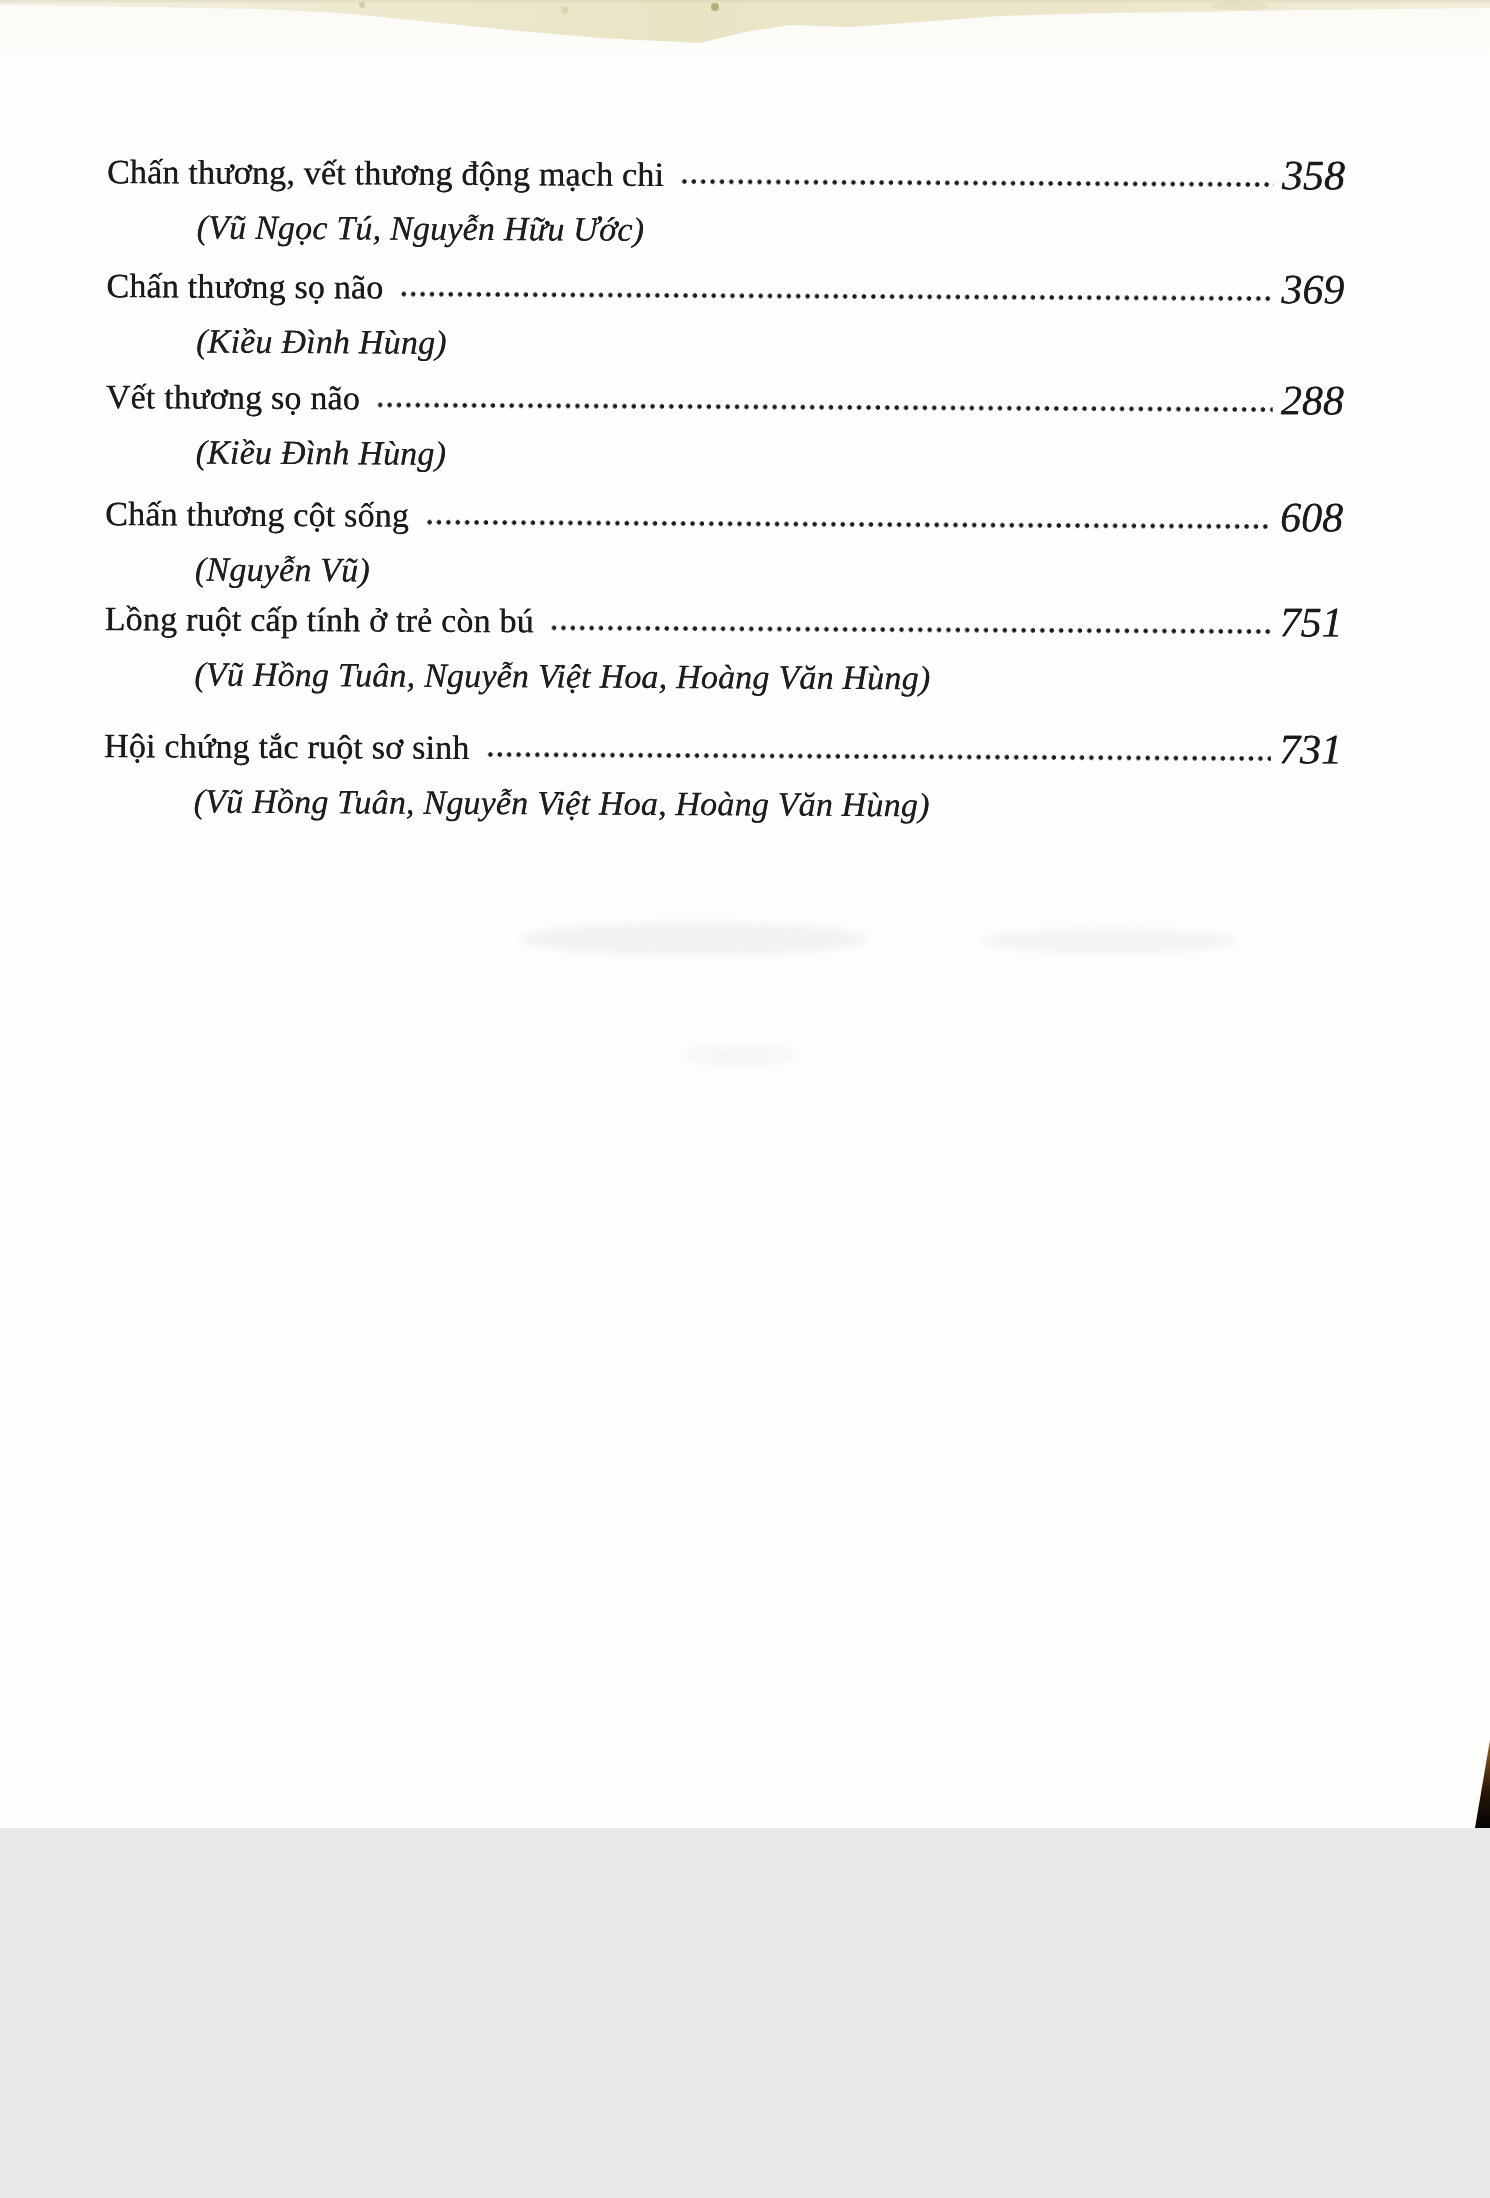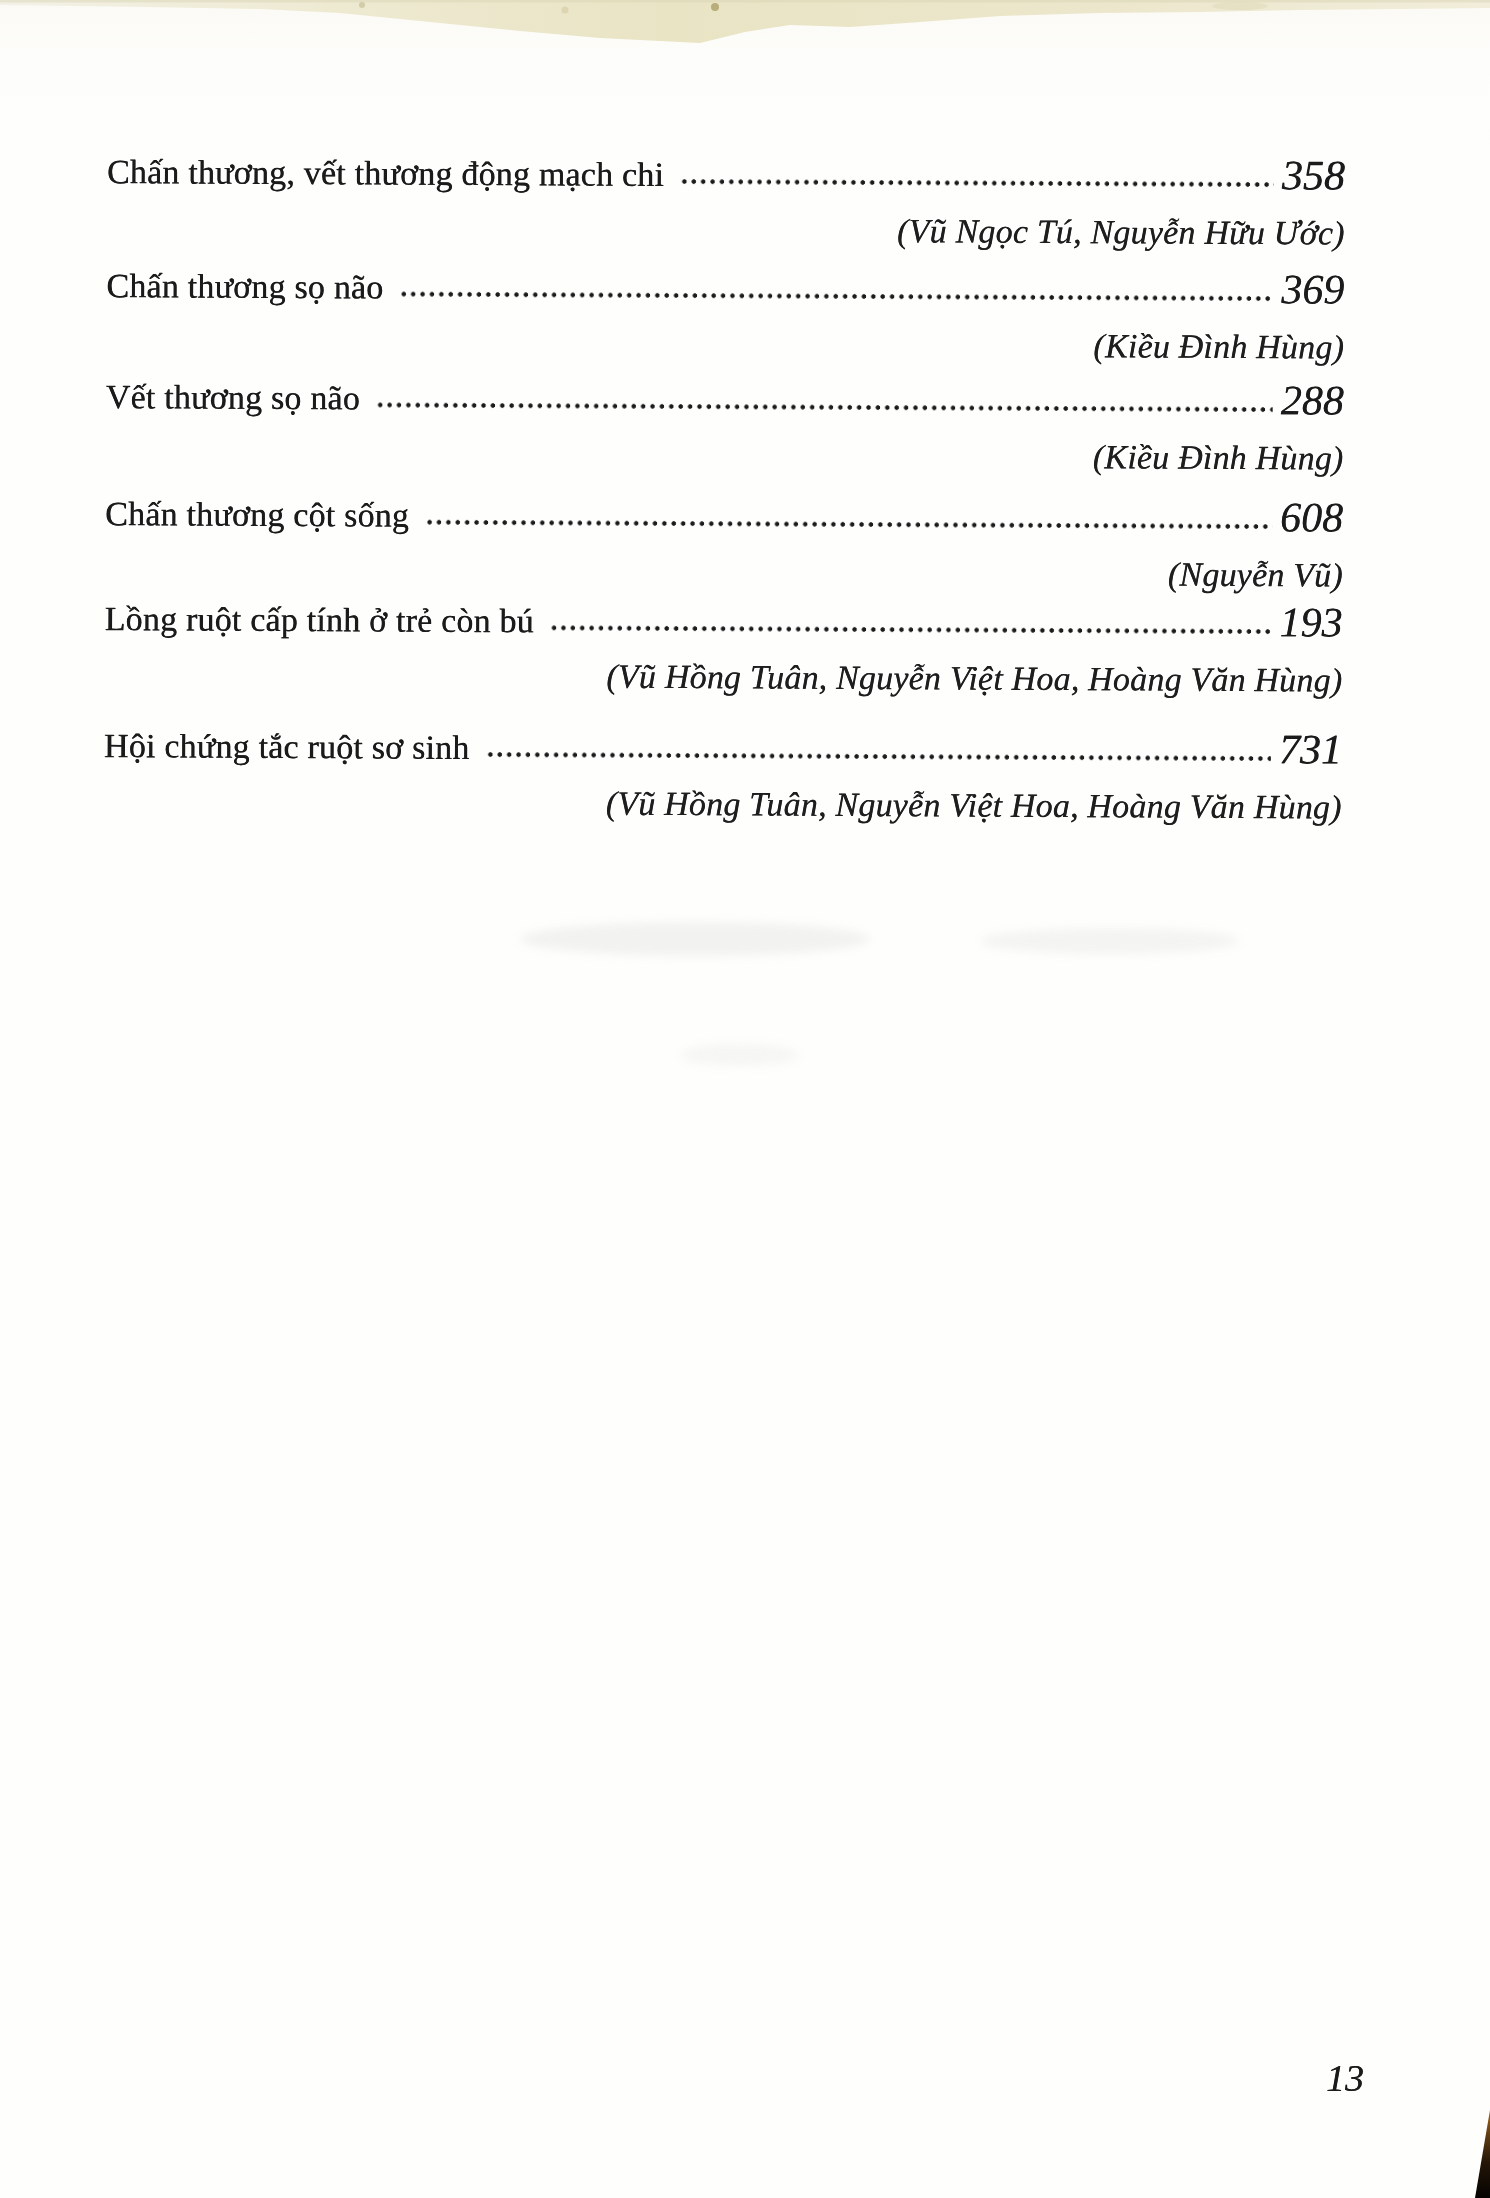--- a/index.html
+++ b/index.html
@@ -5,26 +5,25 @@
   :root{
     --ink:#1b1b1b;
     --paper:#fdfcfa;
     --scan-band:#ebe6c9;
   }
   *{margin:0;padding:0;box-sizing:border-box;}
   html,body{background:#e9e9e9;}
   .page{
     position:relative;
     width:1490px;
-    height:2198px;
+    height:1828px;
     background:linear-gradient(180deg,#fbfaf5 0px,#fdfdfb 60px,#fefefd 200px,#fefefd 100%);
     overflow:hidden;
     font-family:"Liberation Serif","DejaVu Serif",serif;
     color:var(--ink);
-    text-align:right;
   }
 
   
   .scan-band{position:absolute;top:0;left:0;width:1490px;height:60px;}
 
   
   .scan-shadow{
     position:absolute;right:0;bottom:0;width:15px;height:88px;
     clip-path:polygon(100% 0,100% 100%,0 100%);
     background:linear-gradient(to bottom,#a0651f 0%,#5c3a12 30%,#241507 60%,#050302 100%);
@@ -145,21 +144,21 @@
         <span class="leader"></span>
         <span class="toc-page">608</span>
       </div>
       <div class="toc-authors">(Nguyễn Vũ)</div>
     </div>
 
     <div class="toc-entry">
       <div class="toc-line">
         <span class="toc-title">Lồng ruột cấp tính ở trẻ còn bú</span>
         <span class="leader"></span>
-        <span class="toc-page">193</span>
+        <span class="toc-page">751</span>
       </div>
       <div class="toc-authors">(Vũ Hồng Tuân, Nguyễn Việt Hoa, Hoàng Văn Hùng)</div>
     </div>
 
     <div class="toc-entry">
       <div class="toc-line">
         <span class="toc-title">Hội chứng tắc ruột sơ sinh</span>
         <span class="leader"></span>
         <span class="toc-page">731</span>
       </div>

